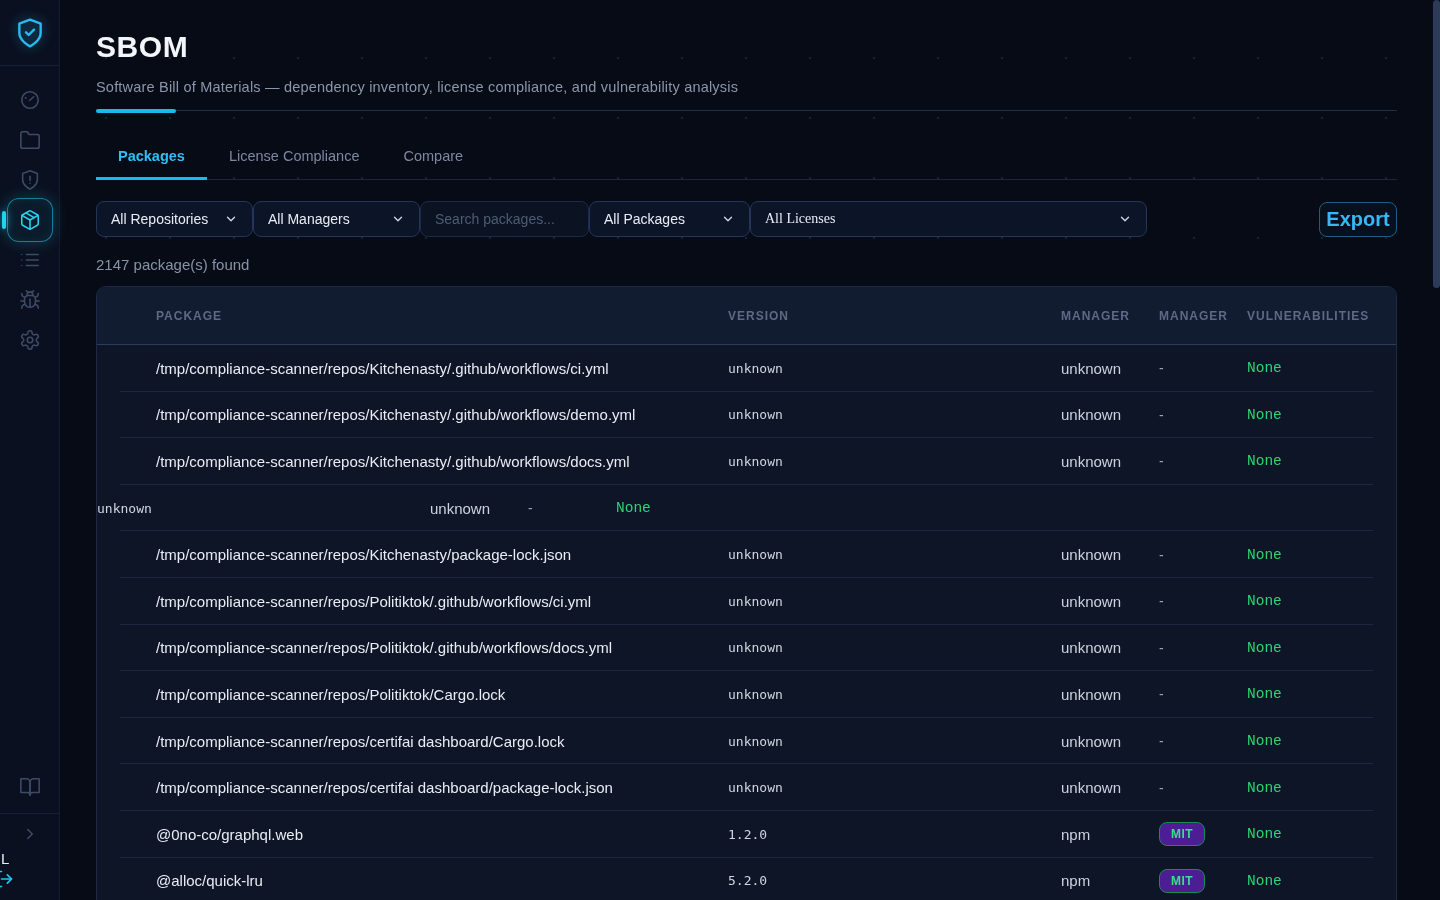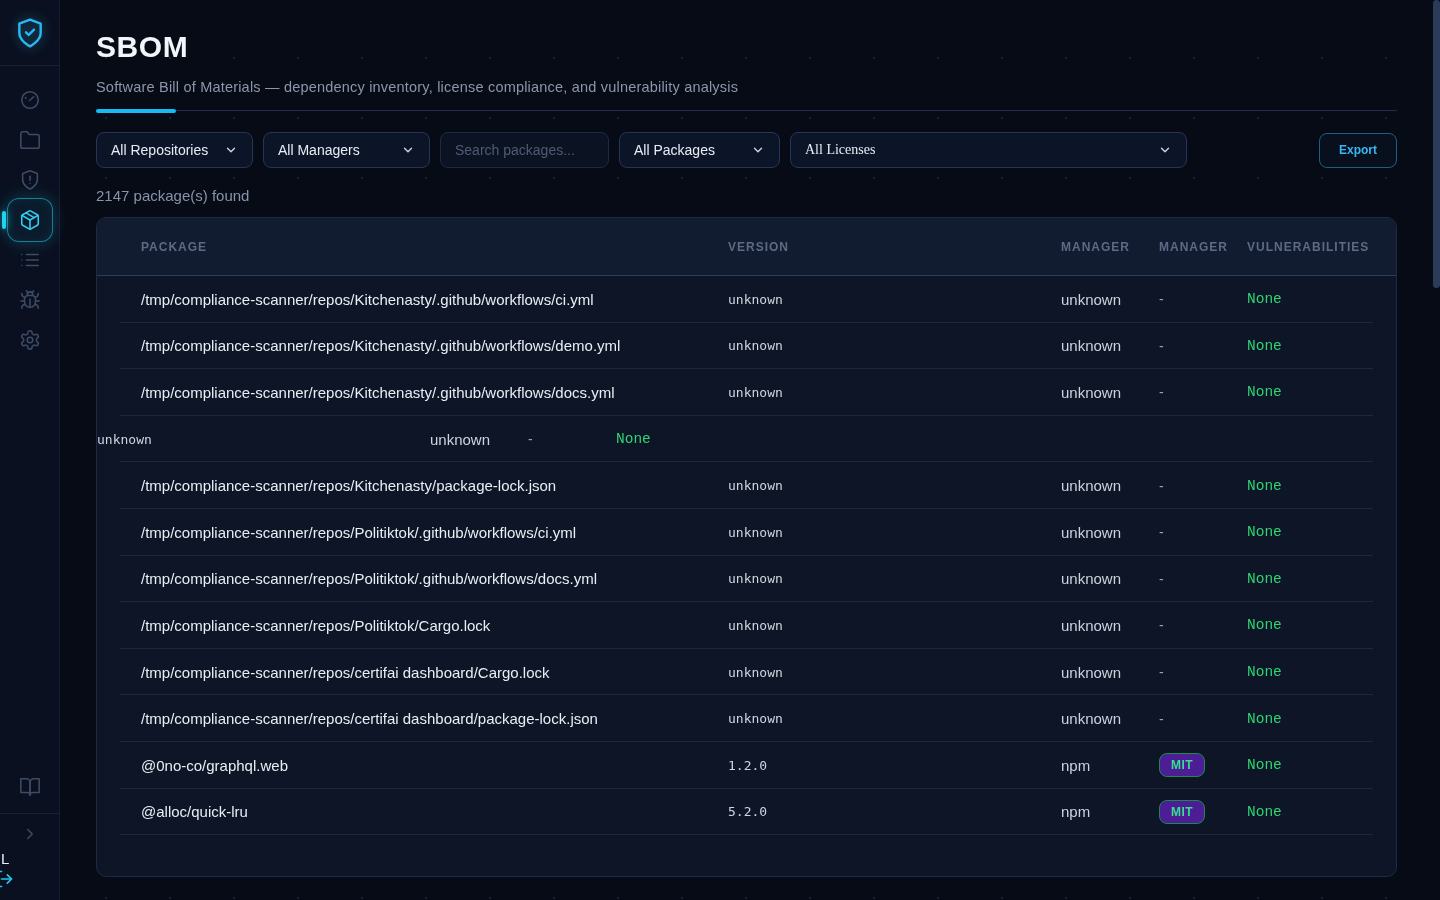--- a/index.html
+++ b/index.html
@@ -65,57 +65,57 @@
   .header-rule { margin-top:15px; height:1px; background:#222d49; position:relative; }
   .header-rule .accent { position:absolute; left:0; top:-1.5px; width:80px; height:4px; background:#19b9f1; border-radius:2px; }
   
   .tabs { margin-top:37px; display:flex; border-bottom:1px solid #1b2640; }
   .tab {
     padding:0 22px 13px; font-size:14.5px; color:#7e88a0; cursor:pointer;
     border-bottom:3px solid transparent; margin-bottom:-1px; font-weight:500;
   }
   .tab.active { color:var(--accent-bright); border-bottom-color:#19b9f1; font-weight:600; }
   
-  .filters { margin-top:21px; display:flex; gap:10px; align-items:center; }
+  .filters { margin-top:21px; display:flex; align-items:center; }
   .select {
     height:36px; background:#0c1527; border:1px solid #263457; border-radius:8px;
     display:flex; align-items:center; padding:0 14px; font-size:14px; color:#e8edf5;
     cursor:pointer; justify-content:space-between;
   }
   .select svg { width:14px; height:14px; color:#cfd6e2; flex:0 0 14px; margin-left:10px; }
   .sel-repos { width:157px; }
   .sel-managers { width:167px; }
   .sel-packages { width:161px; }
   .sel-licenses { width:397px;font-family:Liberation Serif, serif; }
   .search-input {
     width:169px; height:36px; background:#0b1322; border:1px solid #1d2a47; border-radius:8px;
     padding:0 14px; font-size:14px; color:#e8edf5; outline:none;
     font-family:"Liberation Sans", sans-serif;
   }
   .search-input::placeholder { color:#4e5b75; }
   .export-btn {
     margin-left:auto; width:78px; height:35px; border-radius:8px;
     background:rgba(10,20,35,.5); border:1px solid #1d5f83; color:#36b9f3;
-    font-size:12px; font-weight:700; cursor:pointer;
+    font-size:20px; font-weight:700; cursor:pointer;
     font-family:"Liberation Sans", sans-serif;
   }
   .results-count { margin-top:19px; font-size:15px; color:#8793a9; }
   
   .table-card {
     margin-top:13px; height:660px;
     background:#0d1526; border:1px solid #1e2a45; border-radius:10px;
     overflow:hidden;
   }
   .t-row { display:flex; align-items:center; position:relative; height:46.6px; }
   .t-row::after { content:""; position:absolute; left:23px; right:23px; bottom:0; height:1px; background:#1c2842; }
   .t-head { height:58px; background:#111c31; }
   .t-head::after { background:#2b3c5f; left:0; right:0; }
   .t-head .cell { font-size:12px; font-weight:700; letter-spacing:1px; color:#5d6a84; }
   .cell { overflow:hidden; white-space:nowrap; }
-  .c-package { flex:0 0 631px; padding-left:44px; font-size:15px; color:#e9edf4; }
+  .c-package { flex:0 0 631px; padding-left:59px; font-size:15px; color:#e9edf4; }
   .c-version { flex:0 0 333px; font-family:"DejaVu Sans Mono", monospace; font-size:13px; color:#cfd6e0; }
   .c-manager { flex:0 0 98px; font-size:15px; color:#ccd3de; }
   .c-license { flex:0 0 88px; font-size:14px; color:#9aa4b8; }
   .c-vulns { flex:1; font-size:14.5px;font-family:Liberation Mono, monospace; }
   .t-head .c-version, .t-head .c-manager, .t-head .c-license, .t-head .c-vulns {
     font-family:"Liberation Sans", sans-serif; font-size:12px; color:#5d6a84;
   }
   .vuln-none { color:var(--green); }
   .badge-mit {
     display:inline-block; padding:4px 11px; border-radius:8px; font-size:12px; font-weight:700;
@@ -226,20 +226,25 @@
   </div>
 </aside>
 
 <main class="main">
   <h1 class="page-title">SBOM</h1>
   <p class="page-subtitle">Software Bill of Materials — dependency inventory, license compliance, and vulnerability analysis</p>
   <div class="header-rule">
     <span class="accent"></span>
   </div>
 
+  <div class="tabs">
+    <div class="tab active">Packages</div>
+    <div class="tab">License Compliance</div>
+    <div class="tab">Compare</div>
+  </div>
 
   <div class="filters">
     <div class="select sel-repos">
       <span>All Repositories</span>
       <svg viewBox="0 0 24 24" fill="none" stroke="currentColor" stroke-width="2.4" stroke-linecap="round" stroke-linejoin="round">
           <polyline points="6 9 12 15 18 9"></polyline>
         </svg>
     </div>
     <div class="select sel-managers">
       <span>All Managers</span>

